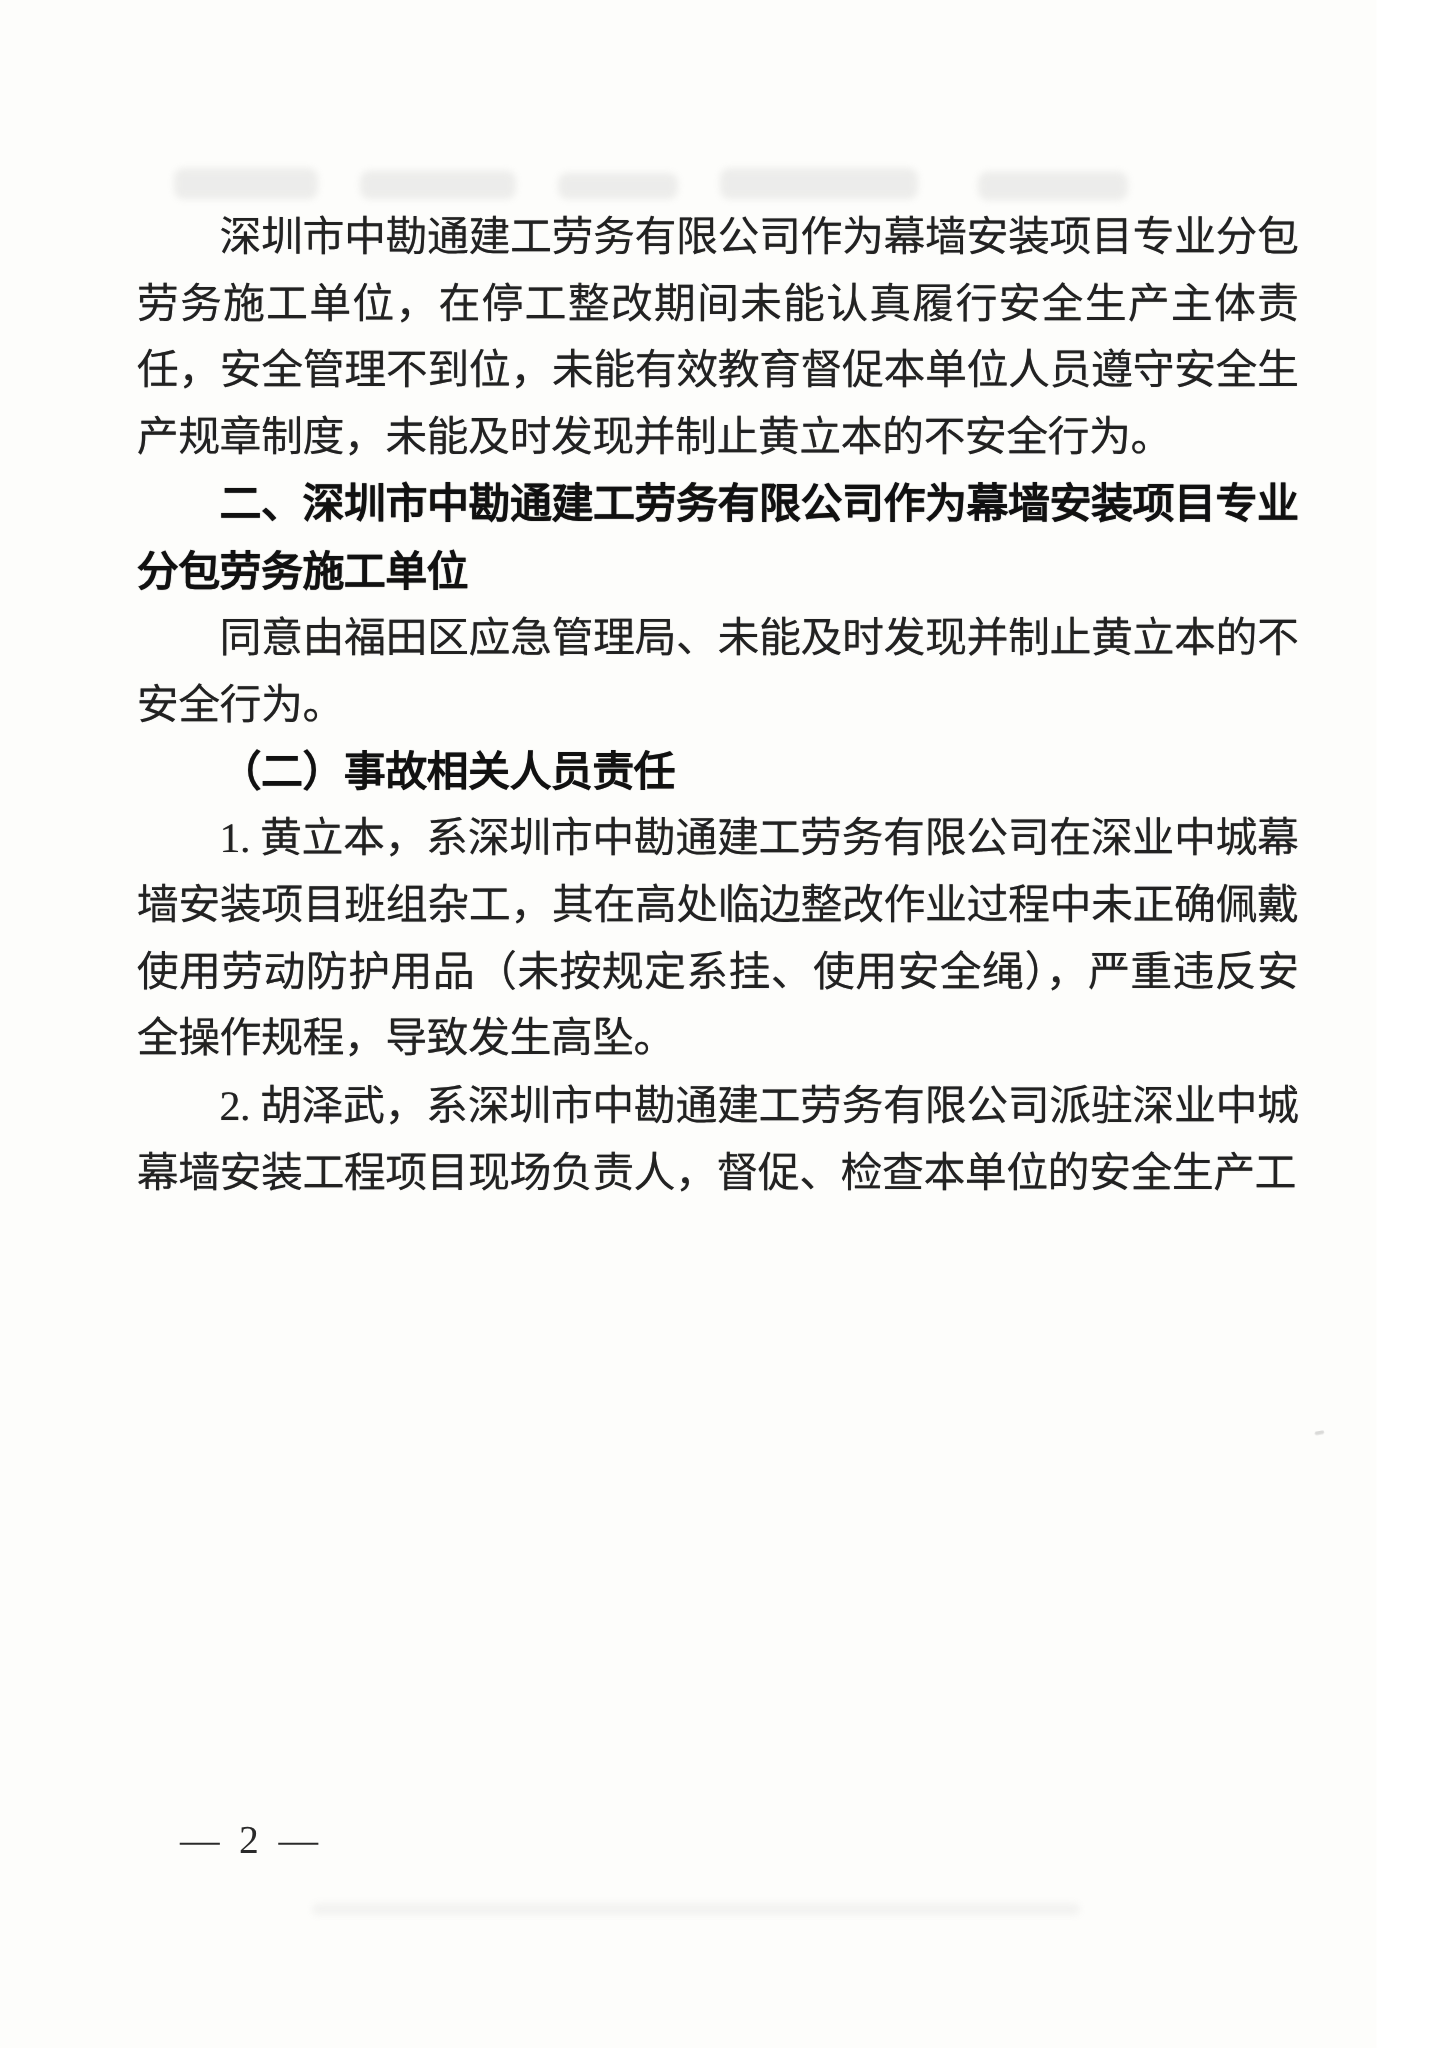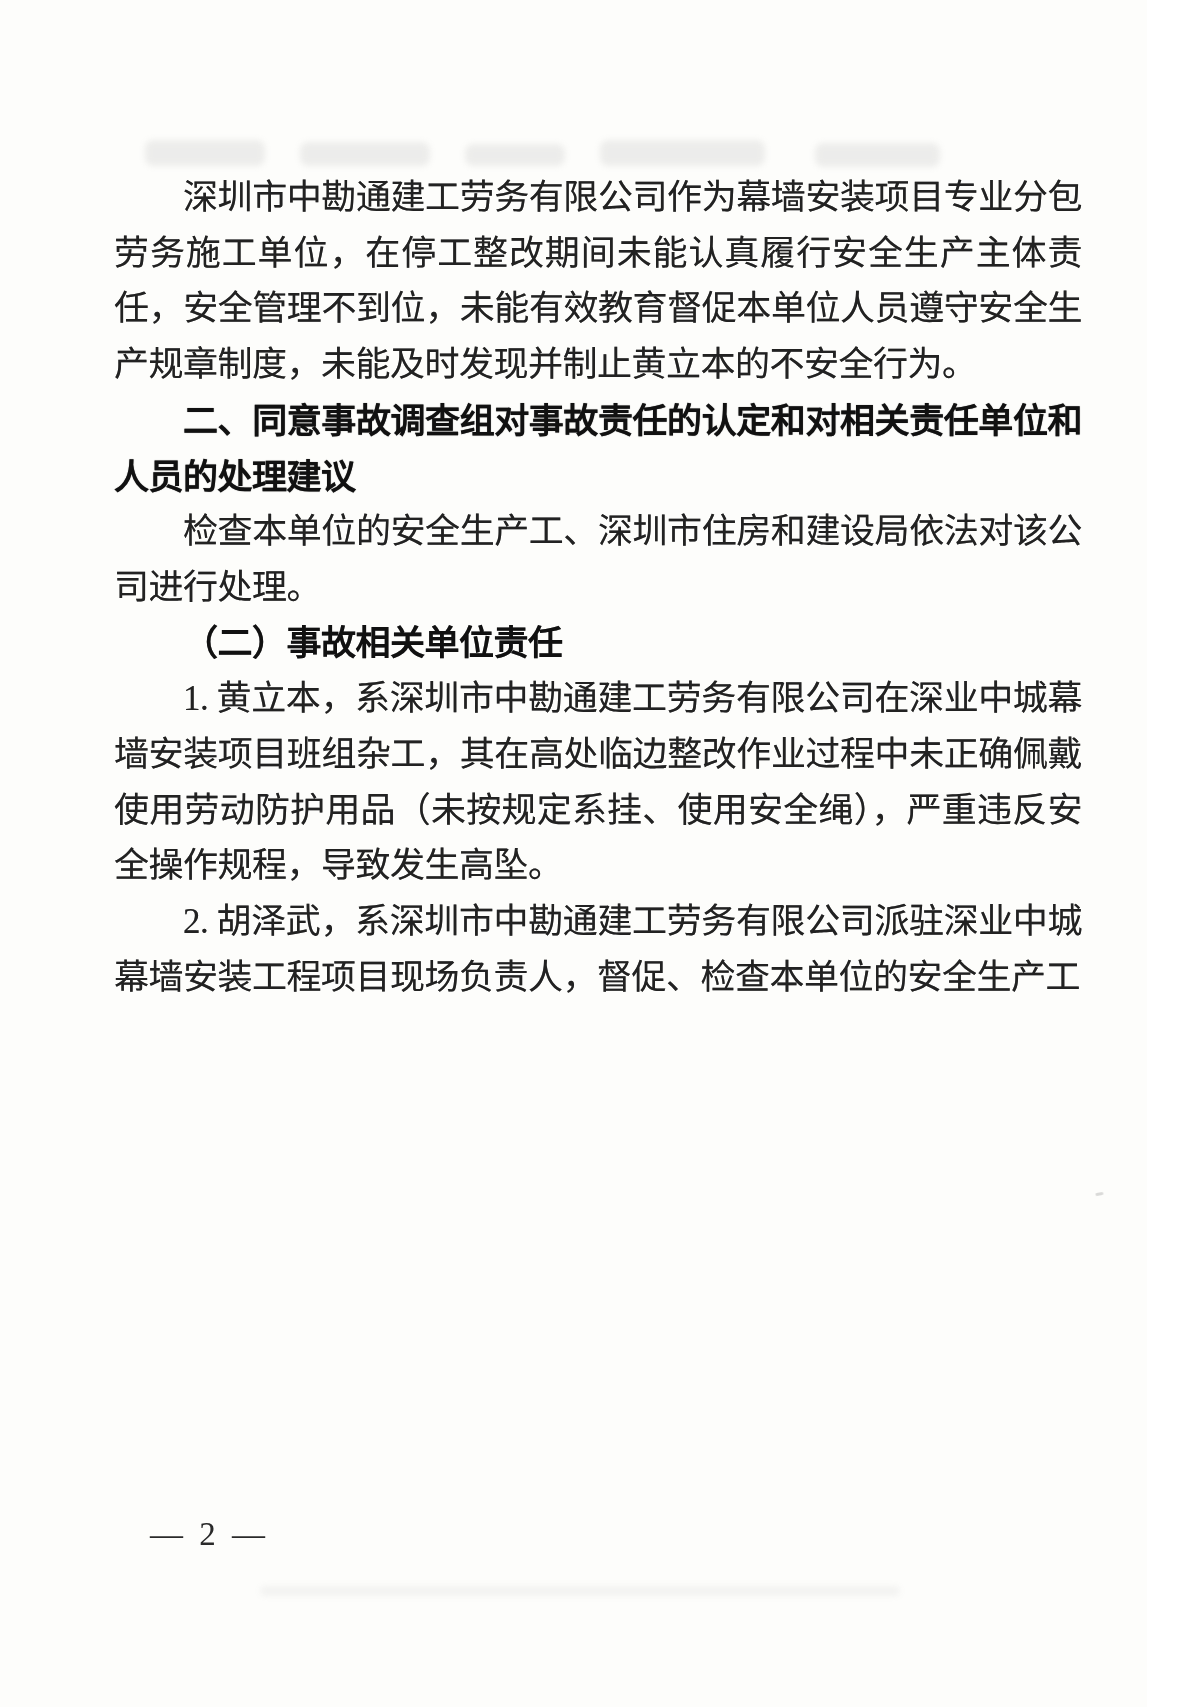--- a/index.html
+++ b/index.html
@@ -93,22 +93,22 @@
   <div class="smudge s4"></div>
   <div class="smudge s5"></div>
   <div class="smudge s6"></div>
   <div class="tick t1"></div>
   <div class="tick t2"></div>
   <div class="tick t3"></div>
   <div class="tick t4"></div>
 
   <main class="content">
     <p class="p-body">深圳市中勘通建工劳务有限公司作为幕墙安装项目专业分包劳务施工单位，在停工整改期间未能认真履行安全生产主体责任，安全管理不到位，未能有效教育督促本单位人员遵守安全生产规章制度，未能及时发现并制止黄立本的不安全行为。</p>
-    <p class="p-h1">二、同意事故调查组对事故责任的认定和对相关责任单位和人员的处理建议</p>
-    <p class="p-body">检查本单位的安全生产工、深圳市住房和建设局依法对该公司进行处理。</p>
-    <p class="p-h2">（二）事故相关单位责任</p>
+    <p class="p-h1">二、深圳市中勘通建工劳务有限公司作为幕墙安装项目专业分包劳务施工单位</p>
+    <p class="p-body">同意由福田区应急管理局、未能及时发现并制止黄立本的不安全行为。</p>
+    <p class="p-h2">（二）事故相关人员责任</p>
     <p class="p-body">1. 黄立本，系深圳市中勘通建工劳务有限公司在深业中城幕墙安装项目班组杂工，其在高处临边整改作业过程中未正确佩戴使用劳动防护用品（未按规定系挂、使用安全绳），严重违反安全操作规程，导致发生高坠。</p>
     <p class="p-body">2. 胡泽武，系深圳市中勘通建工劳务有限公司派驻深业中城幕墙安装工程项目现场负责人，督促、检查本单位的安全生产工</p>
   </main>
 
   <footer class="pagenum">— 2 —</footer>
 
 </div>
 
 </body></html>

